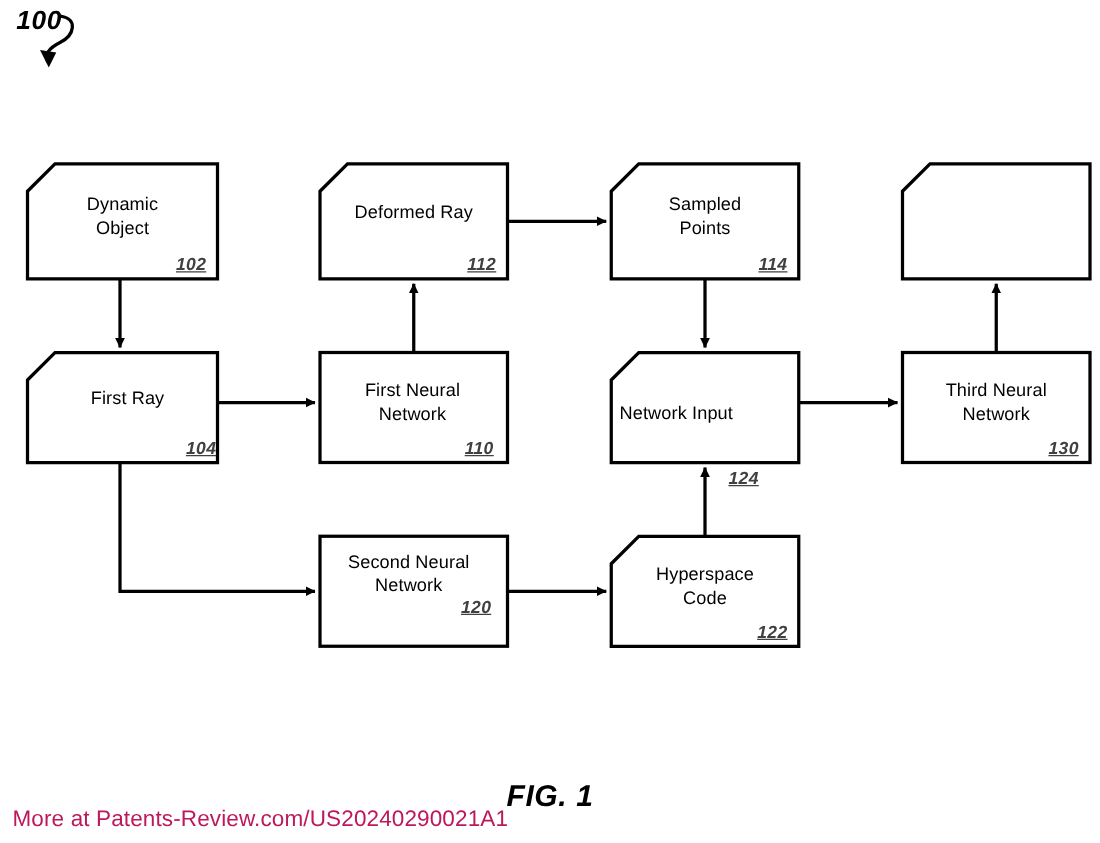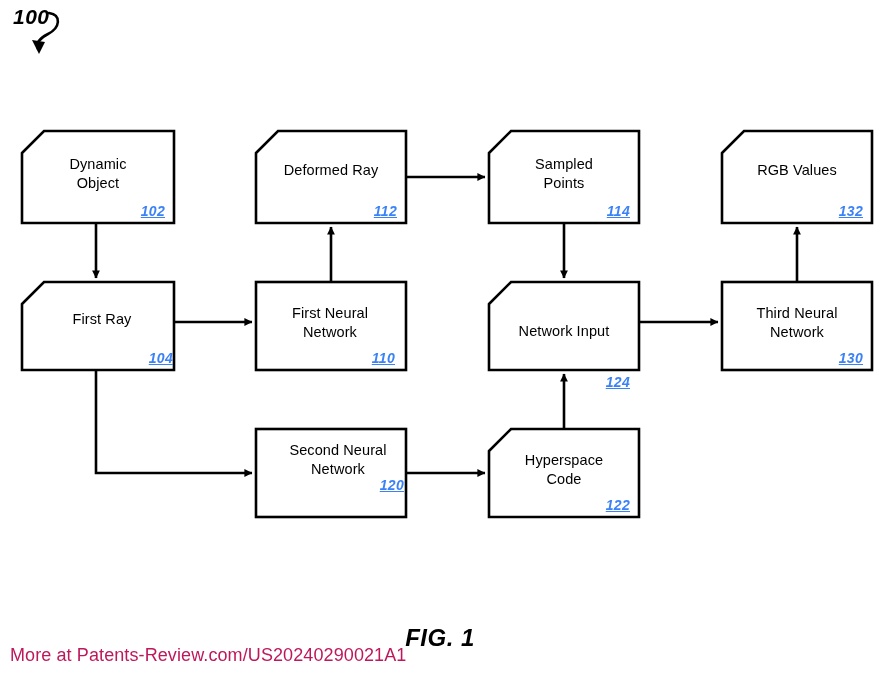--- a/index.html
+++ b/index.html
@@ -52,21 +52,21 @@
   }
   .node-ref {
     position: absolute;
     right: 9px;
     bottom: 4px;
     font-family: "Liberation Sans", sans-serif;
     font-style: italic;
     font-weight: bold;
     font-size: 14px;
     text-decoration: underline;
-    color: #3b82f6;
+    color: #404040;
     letter-spacing: 0.3px;
     text-align: center;
   }
 
   
   .node.two-line .node-label { margin-bottom: 6px; }
   .node.one-line .node-label { margin-bottom: 14px; }
 
   
   #fig-pointer-label {
@@ -177,48 +177,44 @@
     <div class="node-label">Deformed Ray</div>
     <div class="node-ref">112</div>
   </div>
 
   <div class="node two-line" style="left:489px; top:131px; width:150px; height:92px;">
     <div class="node-label">Sampled
 Points</div>
     <div class="node-ref">114</div>
   </div>
 
-  <div class="node one-line" style="left:722px; top:131px; width:150px; height:92px;">
-    <div class="node-label">RGB Values</div>
-    <div class="node-ref">132</div>
-  </div>
 
   <div class="node one-line" style="left:22px; top:282px; width:160px; height:88px;">
     <div class="node-label">First Ray</div>
     <div class="node-ref">104</div>
   </div>
 
   <div class="node two-line" style="left:256px; top:282px; width:148px; height:88px;">
     <div class="node-label">First Neural
 Network</div>
     <div class="node-ref">110</div>
   </div>
 
-  <div class="node one-line" style="left:489px; top:282px; width:150px; height:112px;">
+  <div class="node one-line" style="left:466px; top:282px; width:150px; height:112px;">
     <div class="node-label">Network Input</div>
     <div class="node-ref">124</div>
   </div>
 
   <div class="node two-line" style="left:722px; top:282px; width:150px; height:88px;">
     <div class="node-label">Third Neural
 Network</div>
     <div class="node-ref">130</div>
   </div>
 
-  <div class="node two-line" style="left:263px; top:429px; width:150px; height:68px;">
+  <div class="node two-line" style="left:252px; top:429px; width:150px; height:68px;">
     <div class="node-label">Second Neural
 Network</div>
     <div class="node-ref">120</div>
   </div>
 
   <div class="node two-line" style="left:489px; top:429px; width:150px; height:88px;">
     <div class="node-label">Hyperspace
 Code</div>
     <div class="node-ref">122</div>
   </div>

